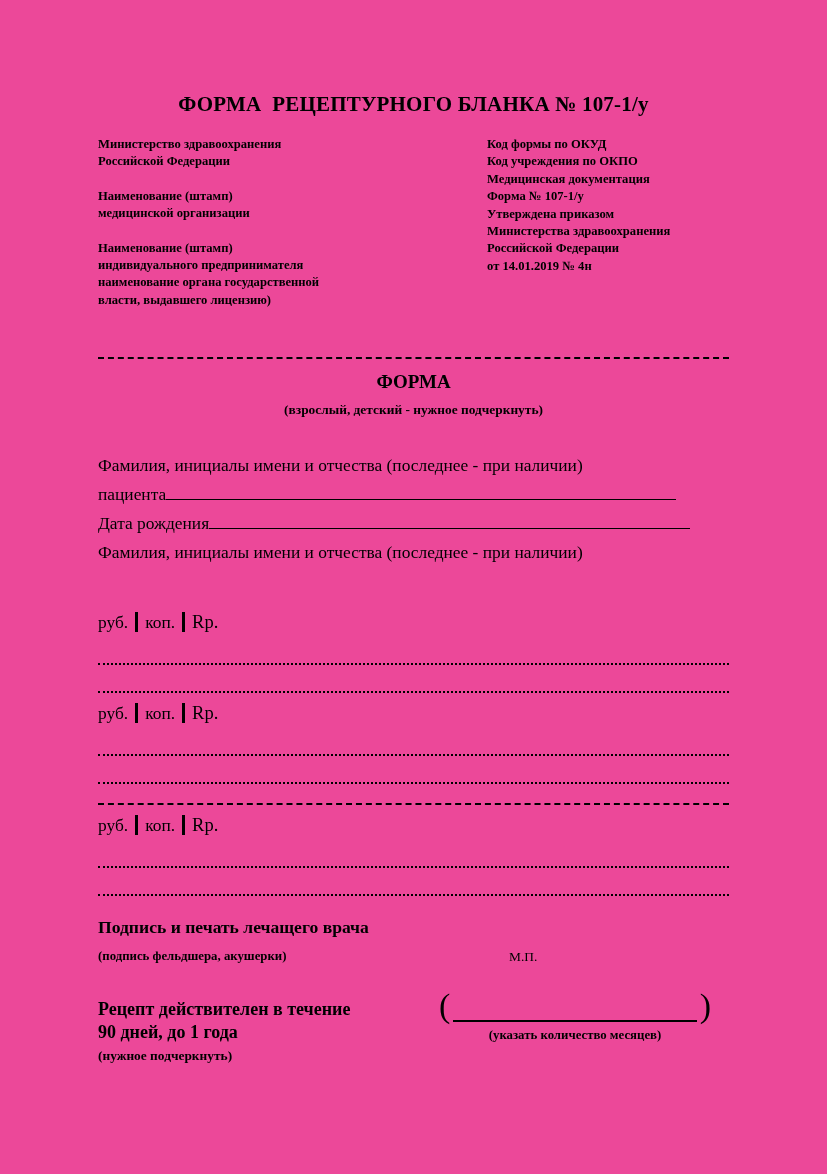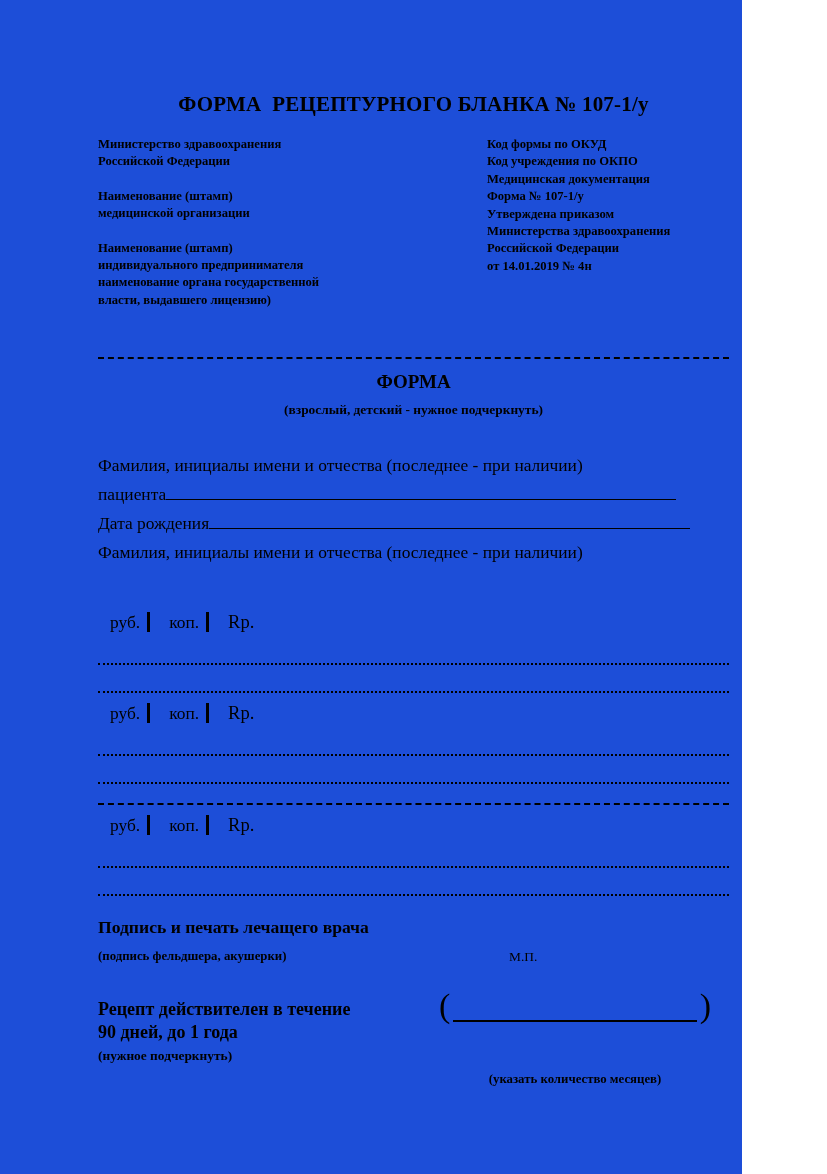--- a/index.html
+++ b/index.html
@@ -7,23 +7,23 @@
     margin: 0;
     padding: 0;
     background: #ffffff;
   }
   body {
     font-family: "Liberation Serif", "DejaVu Serif", serif;
     color: #000000;
   }
   .page {
     position: relative;
-    width: 742px;
+    width: 827px;
     height: 1174px;
-    background: #1d4ed8;
+    background: #ec4899;
     overflow: hidden;
   }
   .sheet {
     position: absolute;
     left: 98px;
     top: 0;
     width: 631px;
     height: 100%;
   }
 
@@ -133,21 +133,20 @@
   .rp-row {
     position: absolute;
     left: 0;
     font-size: 17.4px;
     white-space: nowrap;
     display: flex;
     align-items: flex-end;
   }
   .rp-cell {
     display: inline-block;
-    margin-left: 12px;
   }
   .rp-bar {
     display: inline-block;
     width: 0;
     height: 20px;
     border-left: 3px solid #000;
     margin: 0 7px 1px 7px;
   }
   .rp-rx {
     font-size: 18.5px;
@@ -239,21 +238,20 @@
   }
   .paren-cap {
     position: absolute;
     left: 341px;
     top: 1028px;
     width: 272px;
     text-align: center;
     font-weight: bold;
     font-size: 12.8px;
     white-space: nowrap;
-    margin-top: 44px;
   }
 </style>
 </head>
 <body>
 
 <div class="page">
   <div class="sheet">
 
     <div class="form-title">ФОРМА  РЕЦЕПТУРНОГО БЛАНКА № 107-1/у</div>
 

